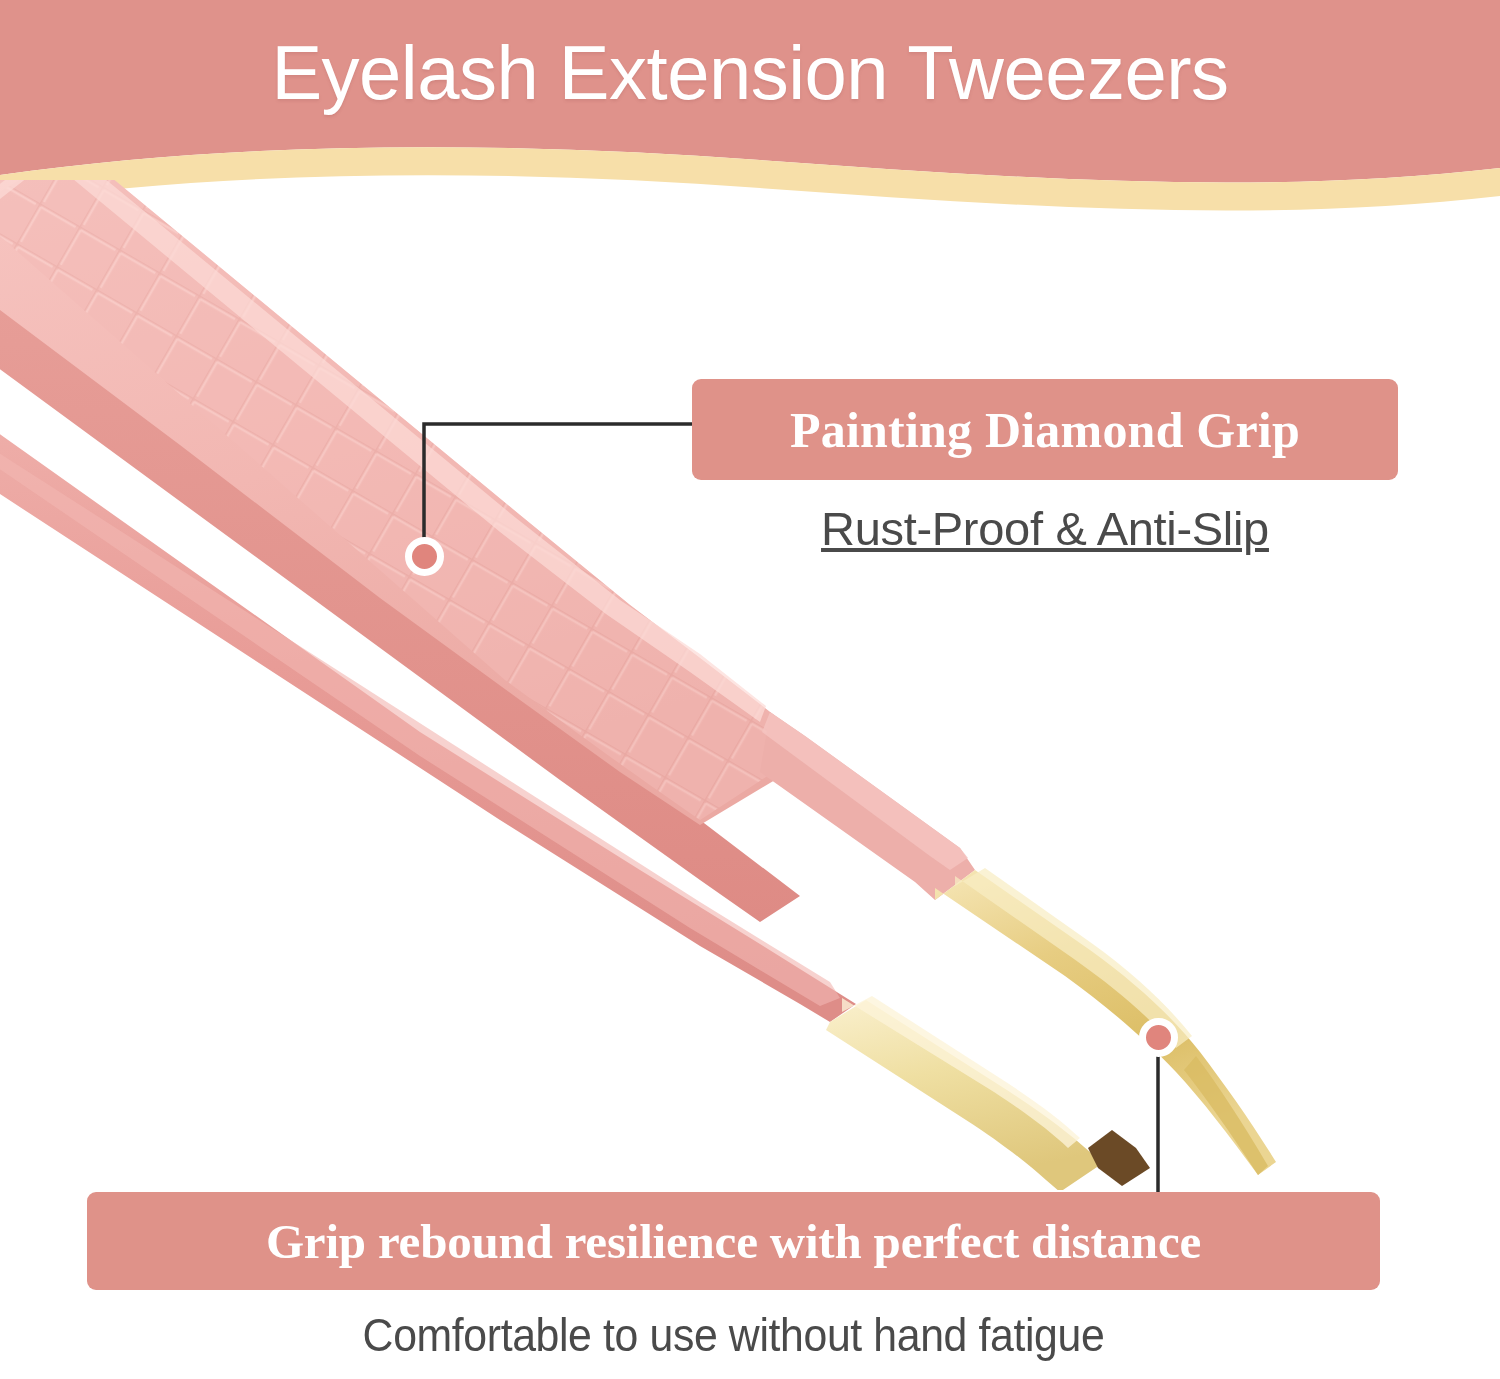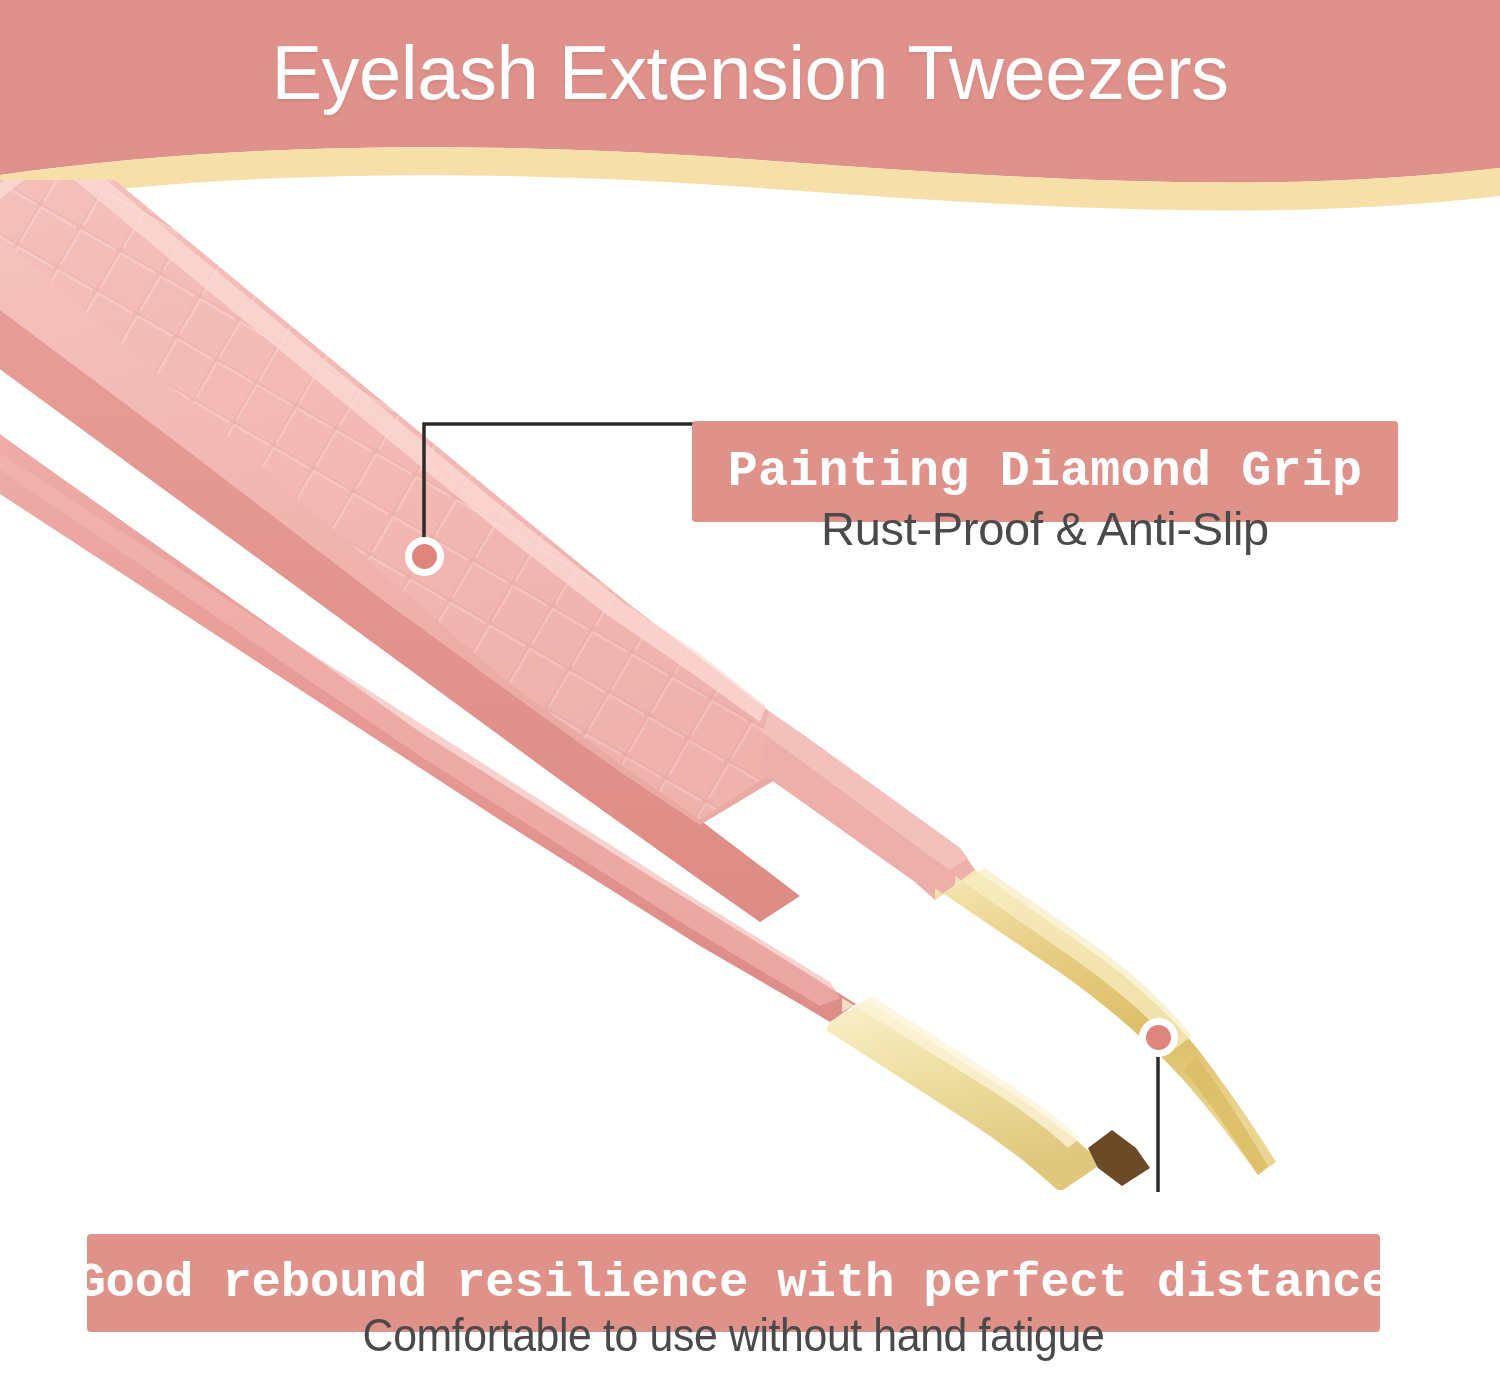--- a/index.html
+++ b/index.html
@@ -58,30 +58,29 @@
     height: 1010px;
   }
   #product-photo svg {
     display: block;
   }
 
   
   .callout-pill {
     position: absolute;
     background: #df9289;
-    border-radius: 4px;
+    border-radius: 9px;
     color: #ffffff;
-    font-family: Liberation Mono, monospace;
+    font-family: Liberation Serif, serif;
     font-weight: bold;
     display: flex;
     align-items: center;
     justify-content: center;
     white-space: nowrap;
     box-sizing: border-box;
-    margin-top: 42px;
   }
   .callout-sub {
     position: absolute;
     color: #4a4a4a;
     font-family: "Liberation Sans", sans-serif;
     font-weight: 300;
     text-align: center;
     white-space: nowrap;
   }
 
@@ -93,20 +92,21 @@
     font-size: 50px;
     letter-spacing: 0.2px;
   }
   #callout-grip-sub {
     left: 692px;
     top: 500px;
     width: 706px;
     font-size: 47px;
     line-height: 58px;
     letter-spacing: -0.3px;
+    text-decoration: underline;
   }
 
   #callout-rebound-pill {
     left: 87px;
     top: 1192px;
     width: 1293px;
     height: 98px;
     font-size: 49px;
     letter-spacing: -0.2px;
   }
@@ -267,16 +267,16 @@
     <path d="M424,552 L424,424 L700,424" fill="none" stroke="#2B2B2B" stroke-width="3.5"></path>
     <path d="M1158,1042 L1158,1192" fill="none" stroke="#2B2B2B" stroke-width="3.5"></path>
   </svg>
 
   <div class="marker-dot" id="marker-dot-grip"></div>
   <div class="marker-dot" id="marker-dot-tip"></div>
 
   <div class="callout-pill" id="callout-grip-pill">Painting Diamond Grip</div>
   <div class="callout-sub" id="callout-grip-sub">Rust-Proof &amp; Anti-Slip</div>
 
-  <div class="callout-pill" id="callout-rebound-pill">Good rebound resilience with perfect distance</div>
+  <div class="callout-pill" id="callout-rebound-pill">Grip rebound resilience with perfect distance</div>
   <div class="callout-sub" id="callout-rebound-sub">Comfortable to use without hand fatigue</div>
 
 </div>
 
 </body></html>

